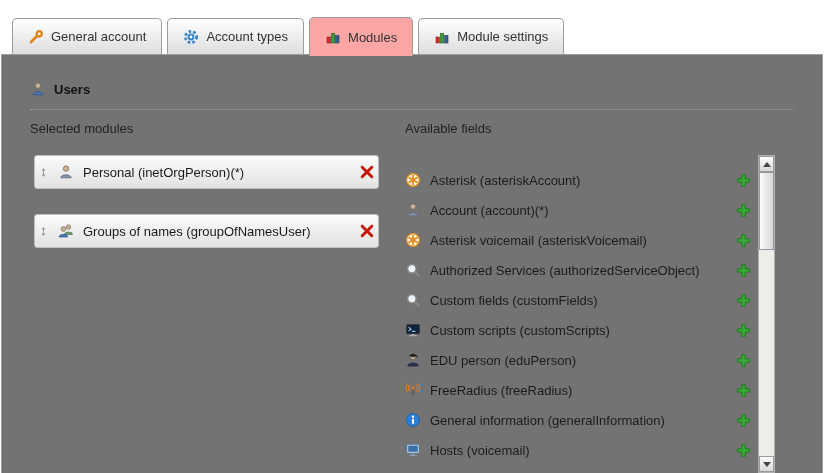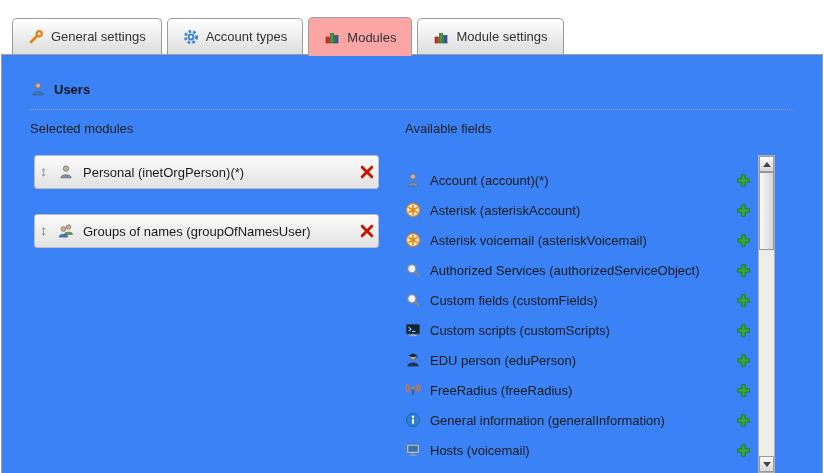--- a/index.html
+++ b/index.html
@@ -9,21 +9,21 @@
   
   .tabbar { position:absolute; left:12px; top:18px; height:36px; display:flex; gap:5px; align-items:flex-end; z-index:3; }
   .tab { height:36px; display:flex; align-items:center; gap:7px; padding:0 15px;
          border:1px solid #9c9c9c; border-bottom:none; border-radius:5px 5px 0 0;
          background:linear-gradient(#ffffff,#dddddd); font-size:13px; color:#333; cursor:pointer; white-space:nowrap; }
   .tab.active { background:#fca5a5; height:39px; margin-bottom:-2px; z-index:4; }
   .tab-icon { width:16px; height:16px; flex:0 0 16px; }
 
   
   .panel { position:absolute; left:1px; right:1px; top:54px; bottom:0;
-           background:#3b82f6; border:1px solid #9c9c9c; border-bottom:none; }
+           background:#737373; border:1px solid #9c9c9c; border-bottom:none; }
 
   .section-head { position:absolute; left:28px; top:26px; width:764px; padding-bottom:12px;
                   border-bottom:1px dotted #9a9a9a; display:flex; align-items:center; gap:8px; }
   .section-title { font-size:13px; font-weight:bold; color:#111; }
   .icon { width:16px; height:16px; flex:0 0 auto; }
 
   .col-title { position:absolute; font-size:13px; color:#222; }
   #sel-title { left:28px; top:66px; }
   #avail-title { left:403px; top:66px; }
 
@@ -143,21 +143,21 @@
   </defs>
 </svg>
 
 <div class="page">
 
   <div class="tabbar">
     <div class="tab">
       <svg class="tab-icon">
           <use href="#sym-wrench"></use>
         </svg>
-      <span>General settings</span>
+      <span>General account</span>
     </div>
     <div class="tab">
       <svg class="tab-icon">
           <use href="#sym-gear"></use>
         </svg>
       <span>Account types</span>
     </div>
     <div class="tab active">
       <svg class="tab-icon">
           <use href="#sym-modules"></use>
@@ -207,32 +207,32 @@
         <span class="row-label">Groups of names (groupOfNamesUser)</span>
         <svg class="icon del">
             <use href="#sym-delete"></use>
           </svg>
       </div>
     </div>
 
     <div class="avail-rows">
       <div class="av-row">
         <svg class="icon">
+            <use href="#sym-asterisk"></use>
+          </svg>
+        <span class="row-label">Asterisk (asteriskAccount)</span>
+        <svg class="icon plus">
+            <use href="#sym-plus"></use>
+          </svg>
+      </div>
+      <div class="av-row">
+        <svg class="icon">
             <use href="#sym-person"></use>
           </svg>
         <span class="row-label">Account (account)(*)</span>
-        <svg class="icon plus">
-            <use href="#sym-plus"></use>
-          </svg>
-      </div>
-      <div class="av-row">
-        <svg class="icon">
-            <use href="#sym-asterisk"></use>
-          </svg>
-        <span class="row-label">Asterisk (asteriskAccount)</span>
         <svg class="icon plus">
             <use href="#sym-plus"></use>
           </svg>
       </div>
       <div class="av-row">
         <svg class="icon">
             <use href="#sym-asterisk"></use>
           </svg>
         <span class="row-label">Asterisk voicemail (asteriskVoicemail)</span>
         <svg class="icon plus">

